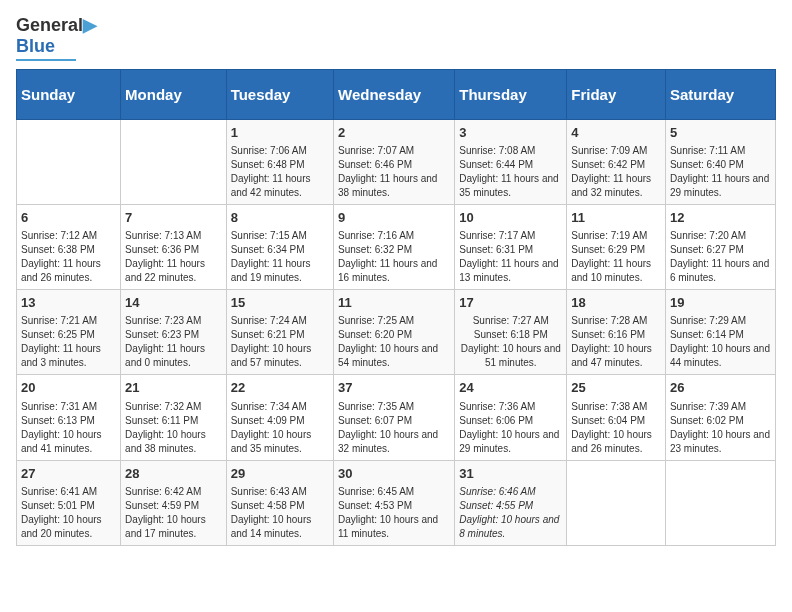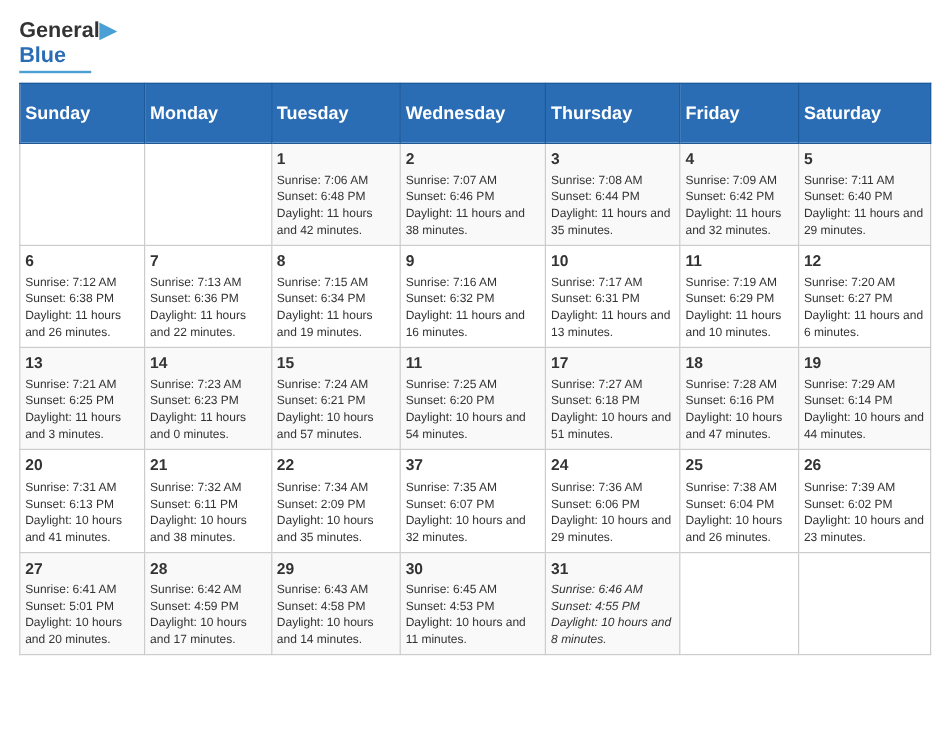--- a/index.html
+++ b/index.html
@@ -216,21 +216,21 @@
 Daylight: 10 hours and 57 minutes.</div>
         </td>
         <td>
           <span class="day-num">11</span>
           <div class="day-info" style="white-space: pre-line;">Sunrise: 7:25 AM
 Sunset: 6:20 PM
 Daylight: 10 hours and 54 minutes.</div>
         </td>
         <td>
           <span class="day-num">17</span>
-          <div class="day-info" style="white-space: pre-line;">Sunrise: 7:27 AM
+          <div class="day-info" style="white-space: pre-line; text-align: center;">Sunrise: 7:27 AM
 Sunset: 6:18 PM
 Daylight: 10 hours and 51 minutes.</div>
         </td>
         <td>
           <span class="day-num">18</span>
           <div class="day-info" style="white-space: pre-line;">Sunrise: 7:28 AM
 Sunset: 6:16 PM
 Daylight: 10 hours and 47 minutes.</div>
         </td>
         <td>
@@ -249,21 +249,21 @@
         </td>
         <td>
           <span class="day-num">21</span>
           <div class="day-info" style="white-space: pre-line;">Sunrise: 7:32 AM
 Sunset: 6:11 PM
 Daylight: 10 hours and 38 minutes.</div>
         </td>
         <td>
           <span class="day-num">22</span>
           <div class="day-info" style="white-space: pre-line;">Sunrise: 7:34 AM
-Sunset: 2:09 PM
+Sunset: 4:09 PM
 Daylight: 10 hours and 35 minutes.</div>
         </td>
         <td>
           <span class="day-num">37</span>
           <div class="day-info" style="white-space: pre-line;">Sunrise: 7:35 AM
 Sunset: 6:07 PM
 Daylight: 10 hours and 32 minutes.</div>
         </td>
         <td>
           <span class="day-num">24</span>

